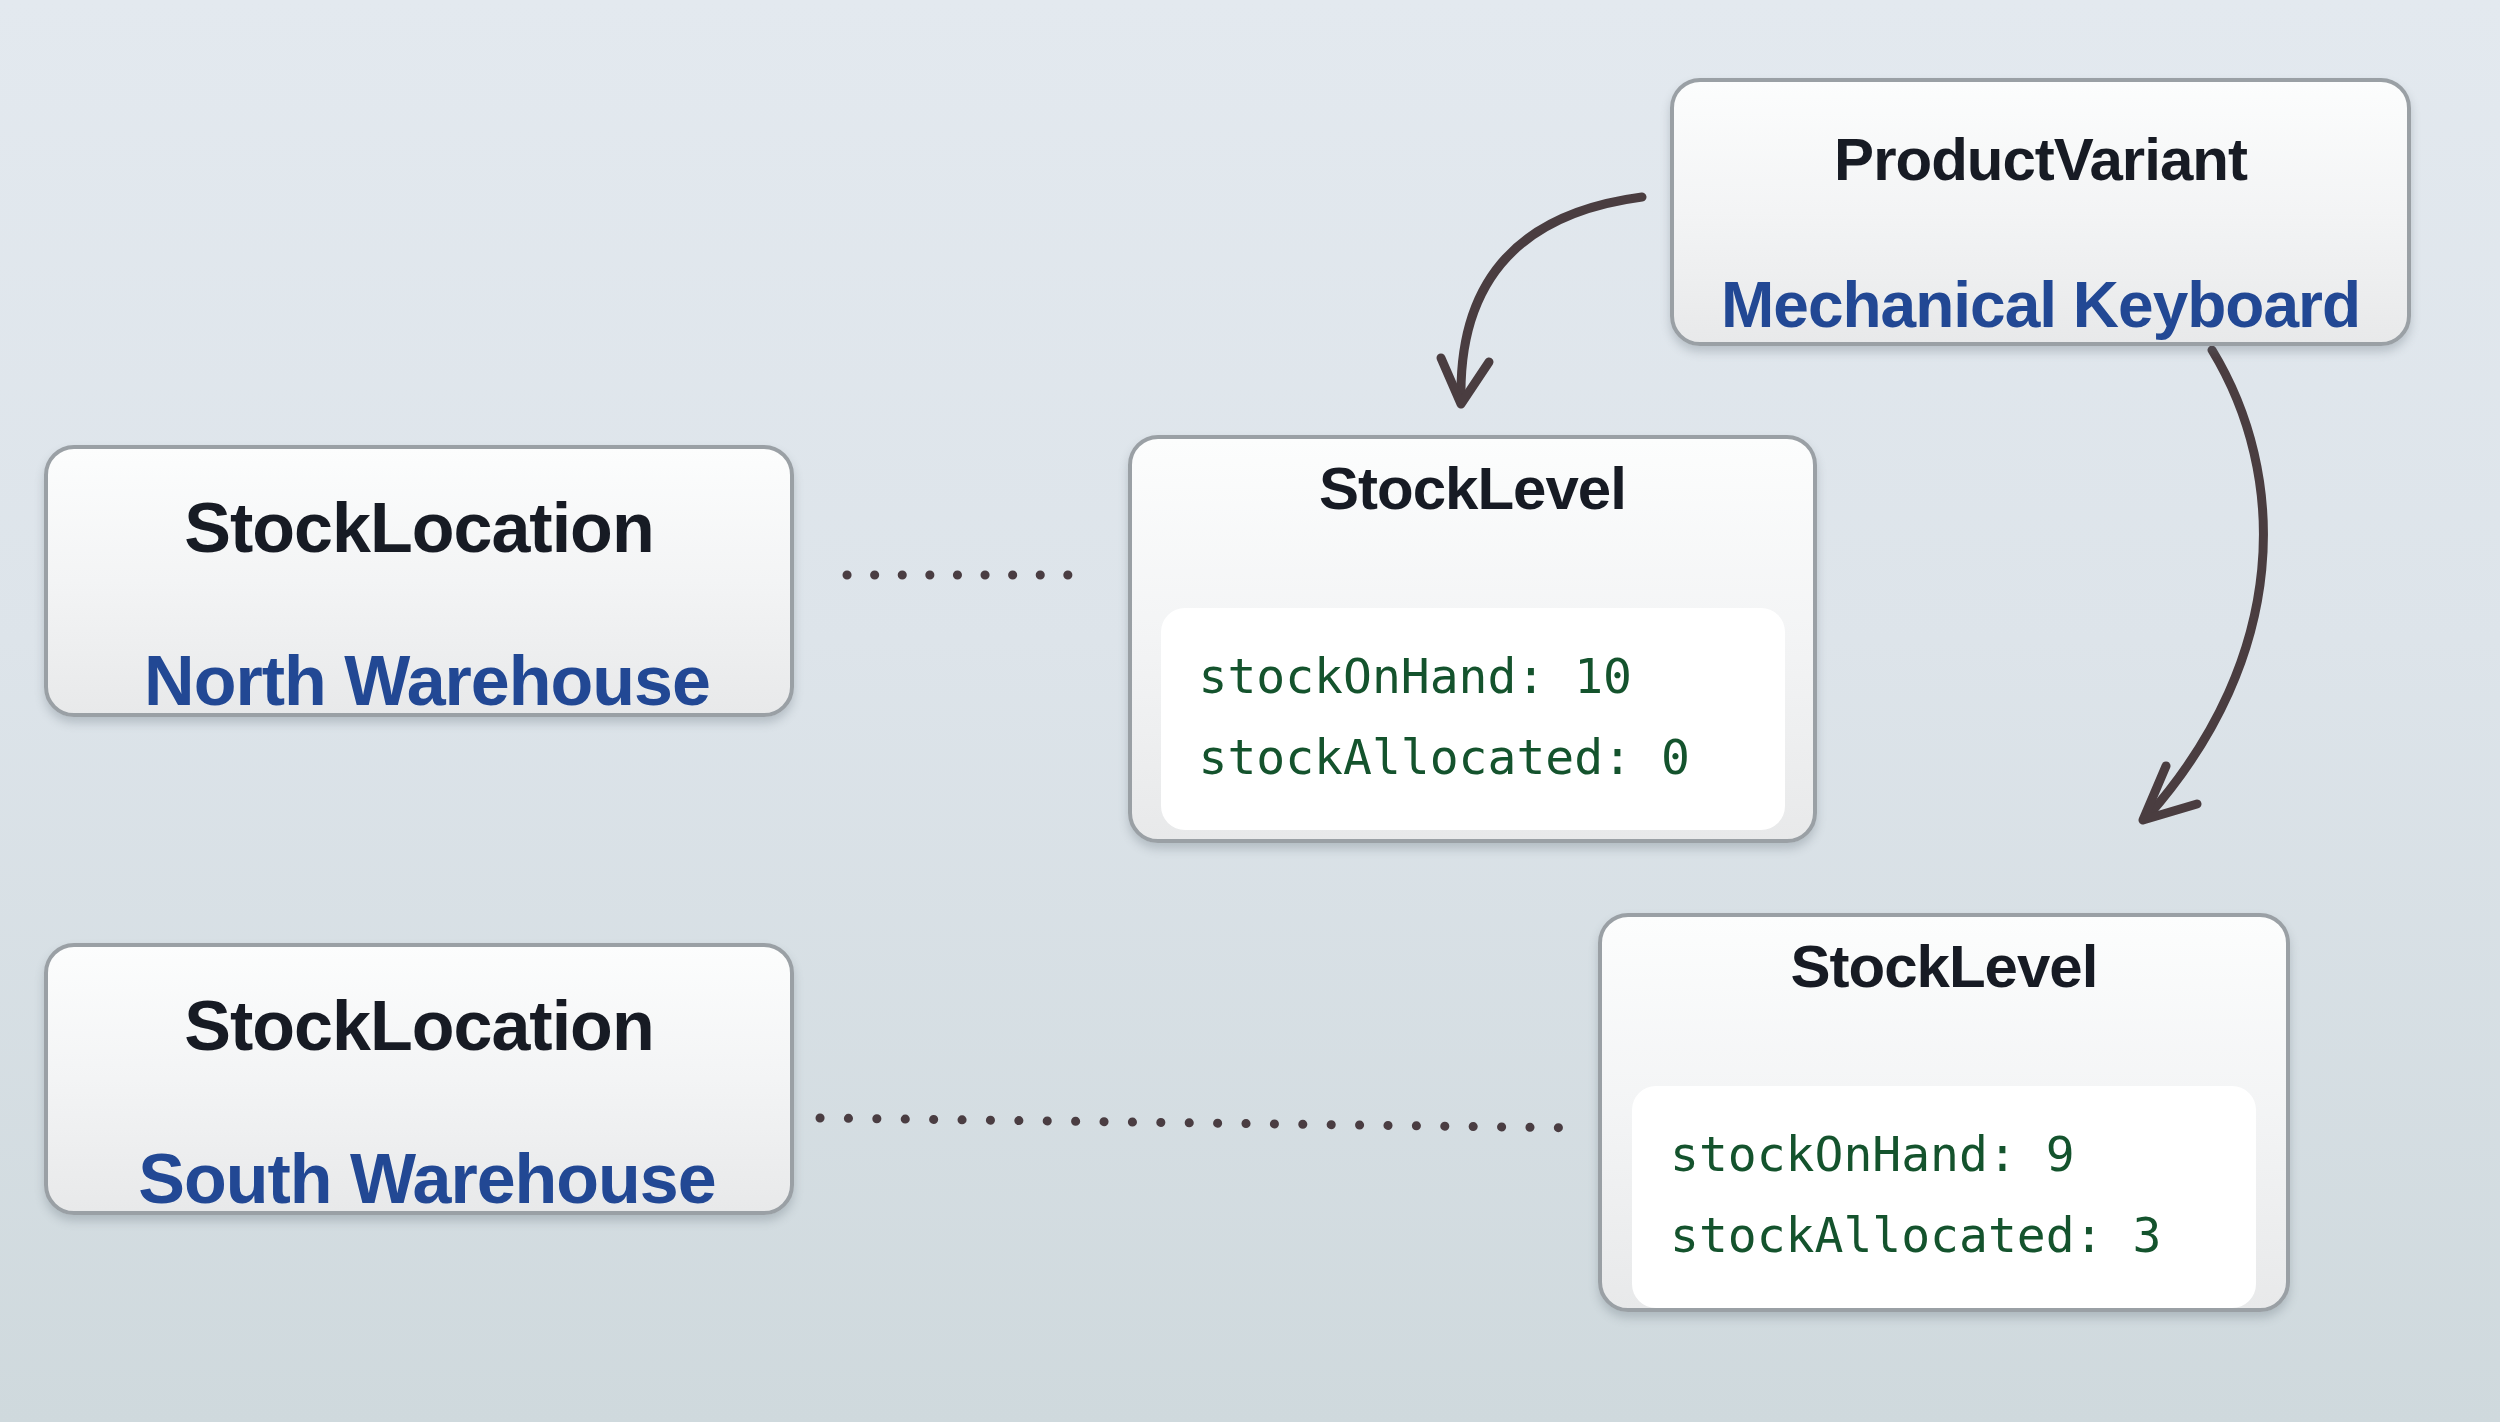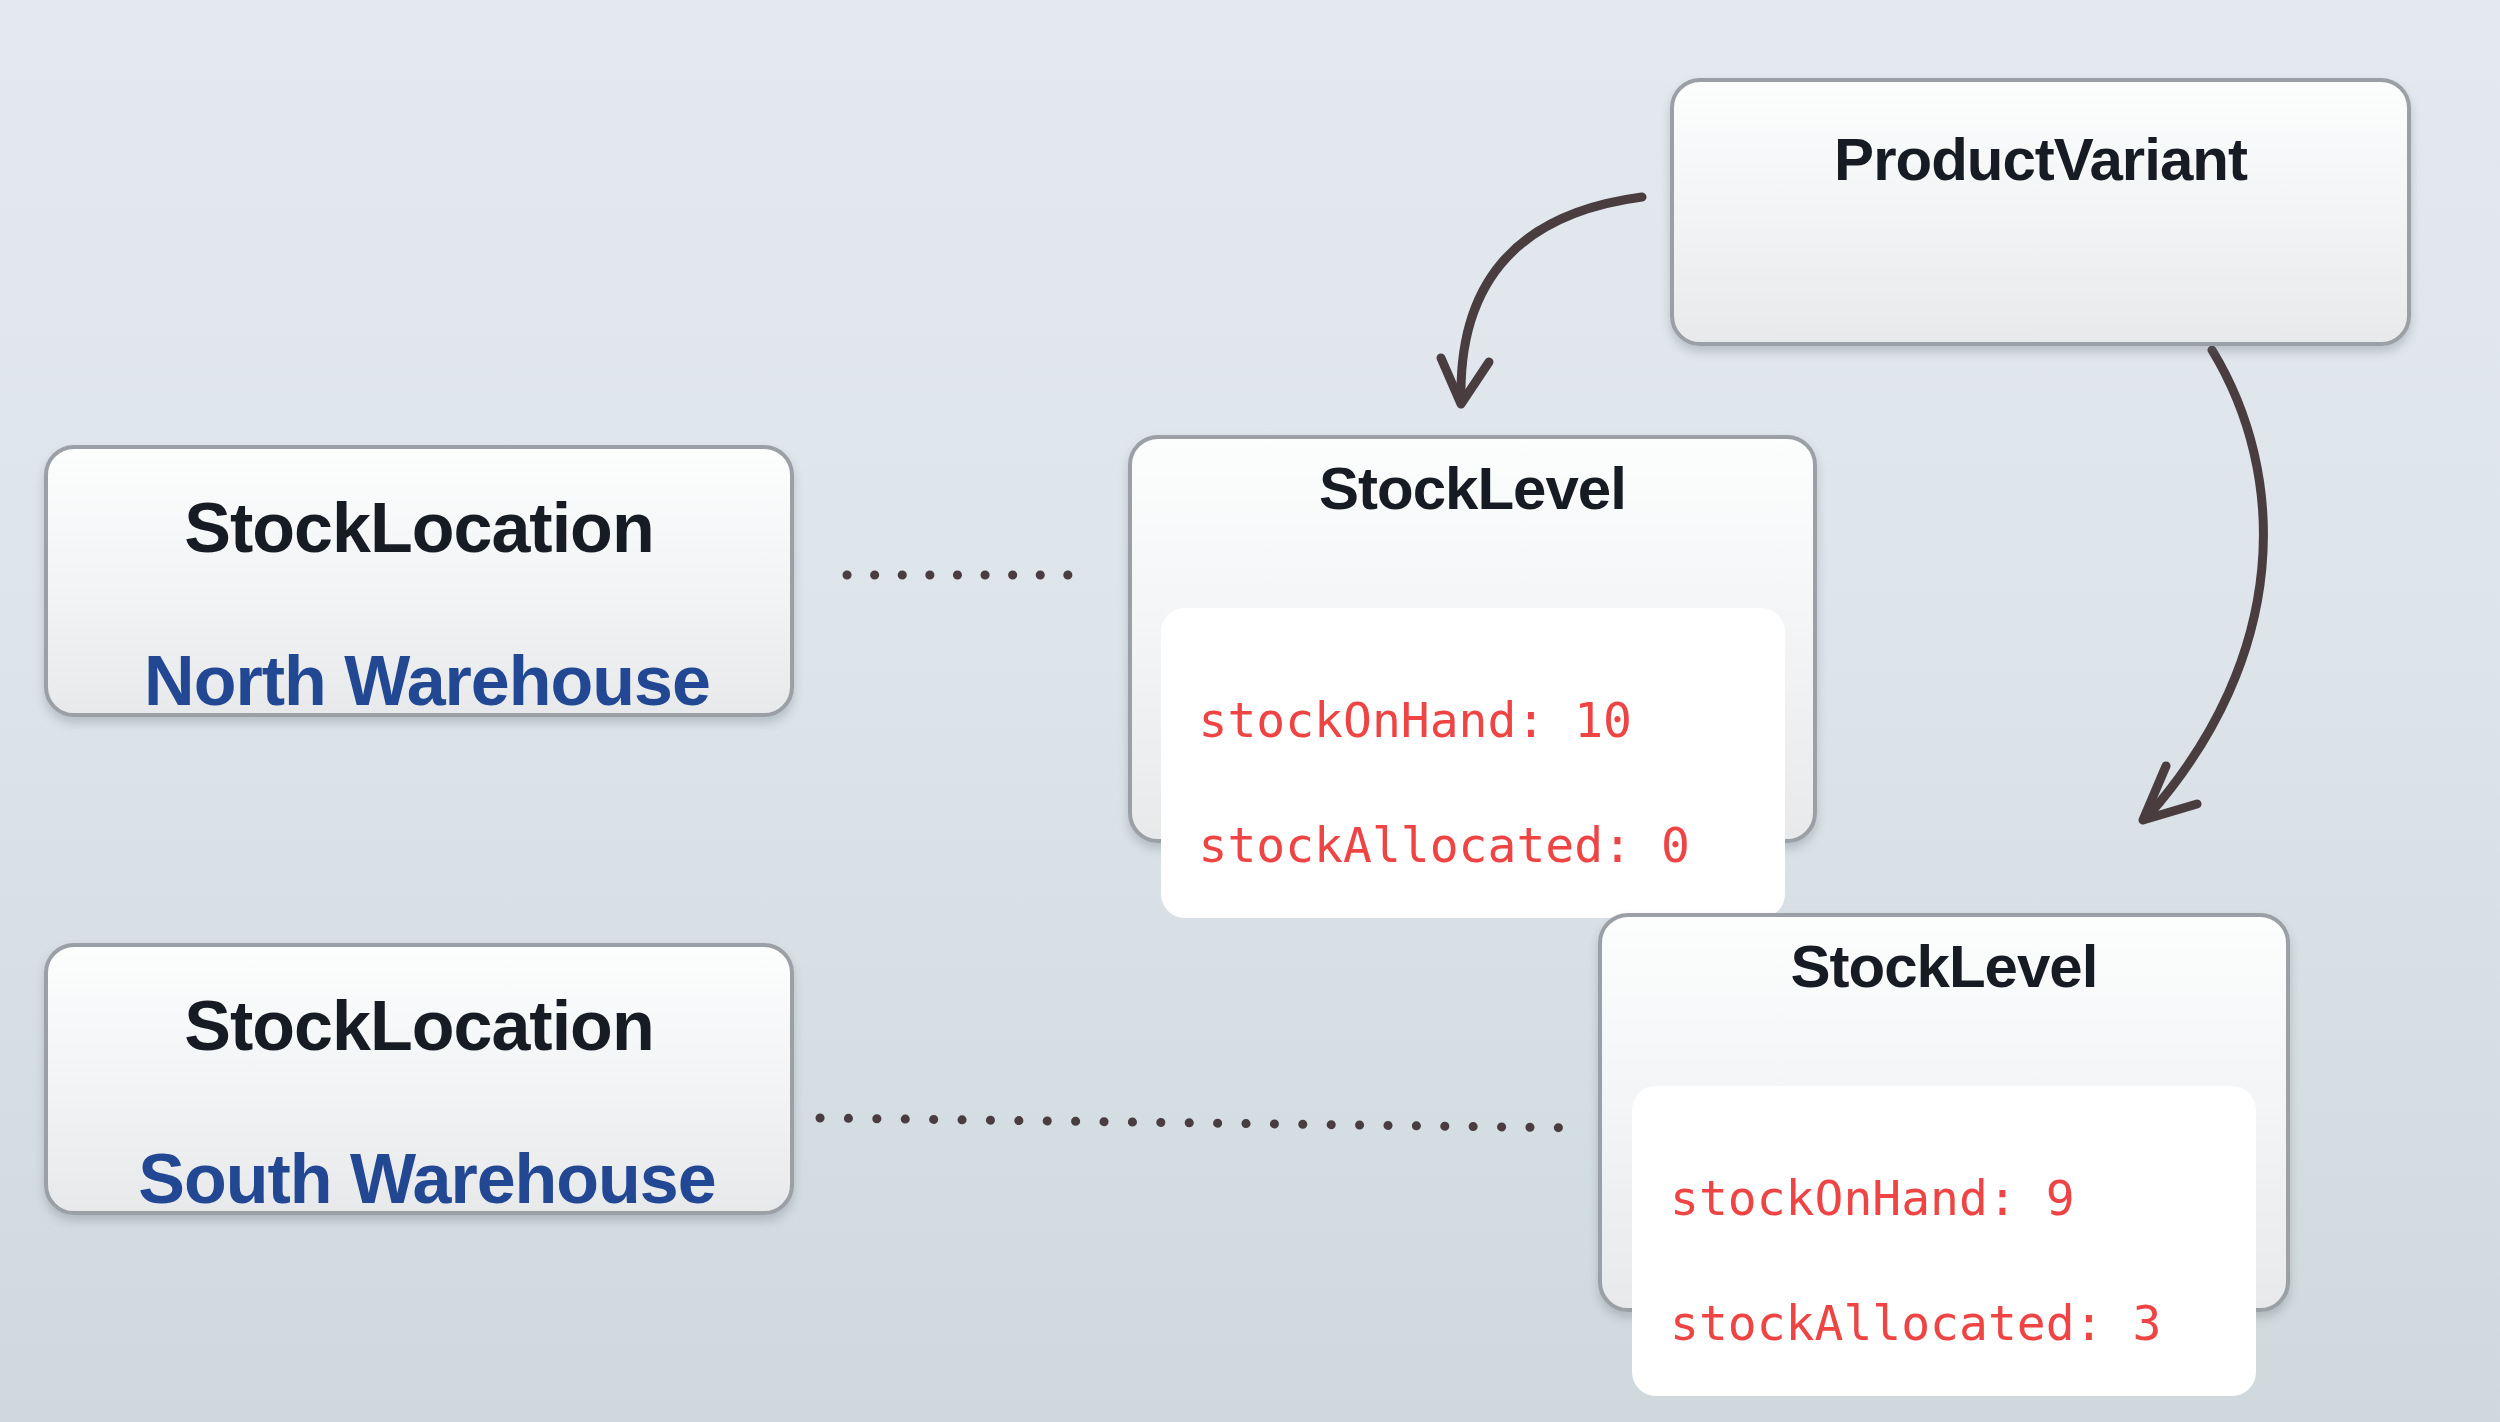--- a/index.html
+++ b/index.html
@@ -61,23 +61,22 @@
     display: flex;
     flex-direction: column;
     gap: 28px;
     align-items: flex-start;
     text-align: left;
   }
   .code-line {
     font-family: "DejaVu Sans Mono", monospace;
     font-size: 48px;
     line-height: 1.1;
-    color: #ef4444;
+    color: #14532d;
     white-space: pre;
-    margin-top: 44px;
   }
   svg.overlay {
     position: absolute;
     left: 0; top: 0;
     width: 2500px; height: 1422px;
     pointer-events: none;
   }
 </style>
 </head>
 <body>
@@ -96,20 +95,21 @@
       <path d="M 2166 766 L 2143 820 L 2197 804"></path>
     </g>
 
     <line x1="847" y1="575" x2="1092" y2="575" stroke="#4a3d42" stroke-width="9" stroke-linecap="round" stroke-dasharray="0.1 27.5"></line>
 
     <line x1="820" y1="1118" x2="1585" y2="1128" stroke="#4a3d42" stroke-width="9" stroke-linecap="round" stroke-dasharray="0.1 28.3"></line>
   </svg>
 
   <div class="node pv">
     <div class="node-title">ProductVariant</div>
+    <div class="entity-name">Mechanical Keyboard</div>
   </div>
 
   <div class="node sloc sloc-n">
     <div class="node-title">StockLocation</div>
     <div class="entity-name">North Warehouse</div>
   </div>
 
   <div class="node sloc sloc-s">
     <div class="node-title">StockLocation</div>
     <div class="entity-name">South Warehouse</div>

